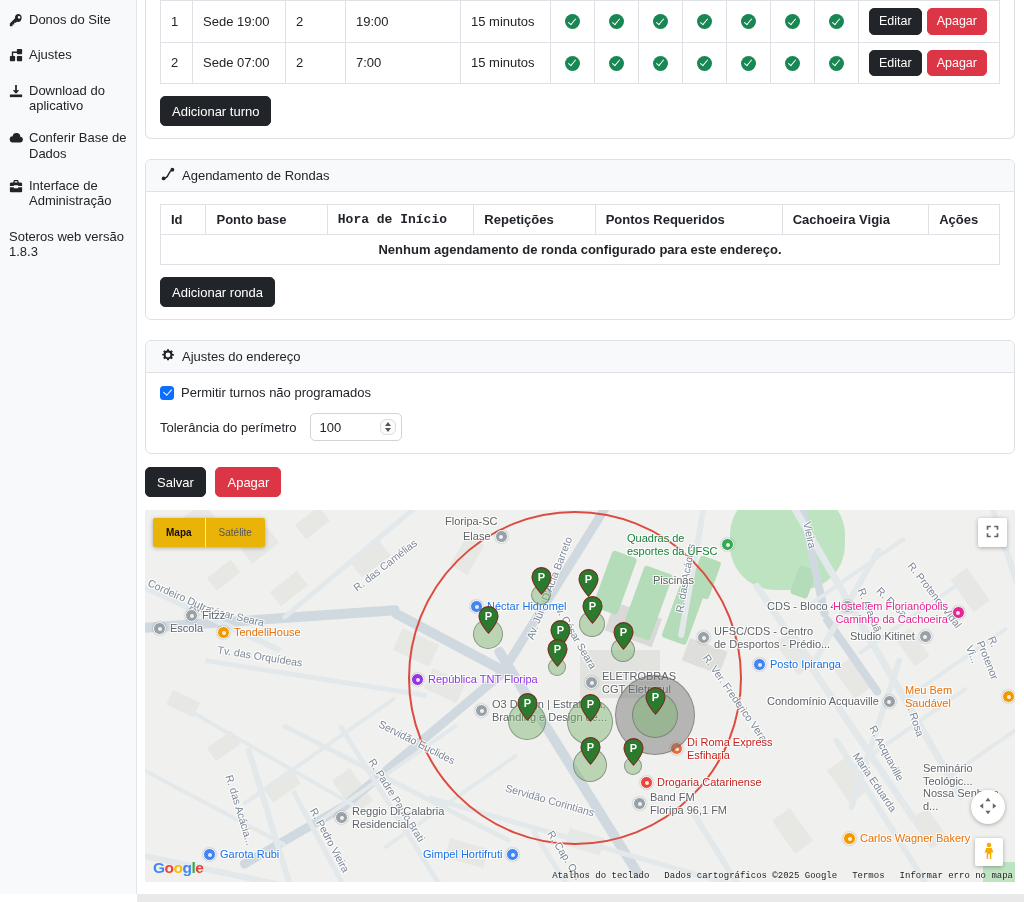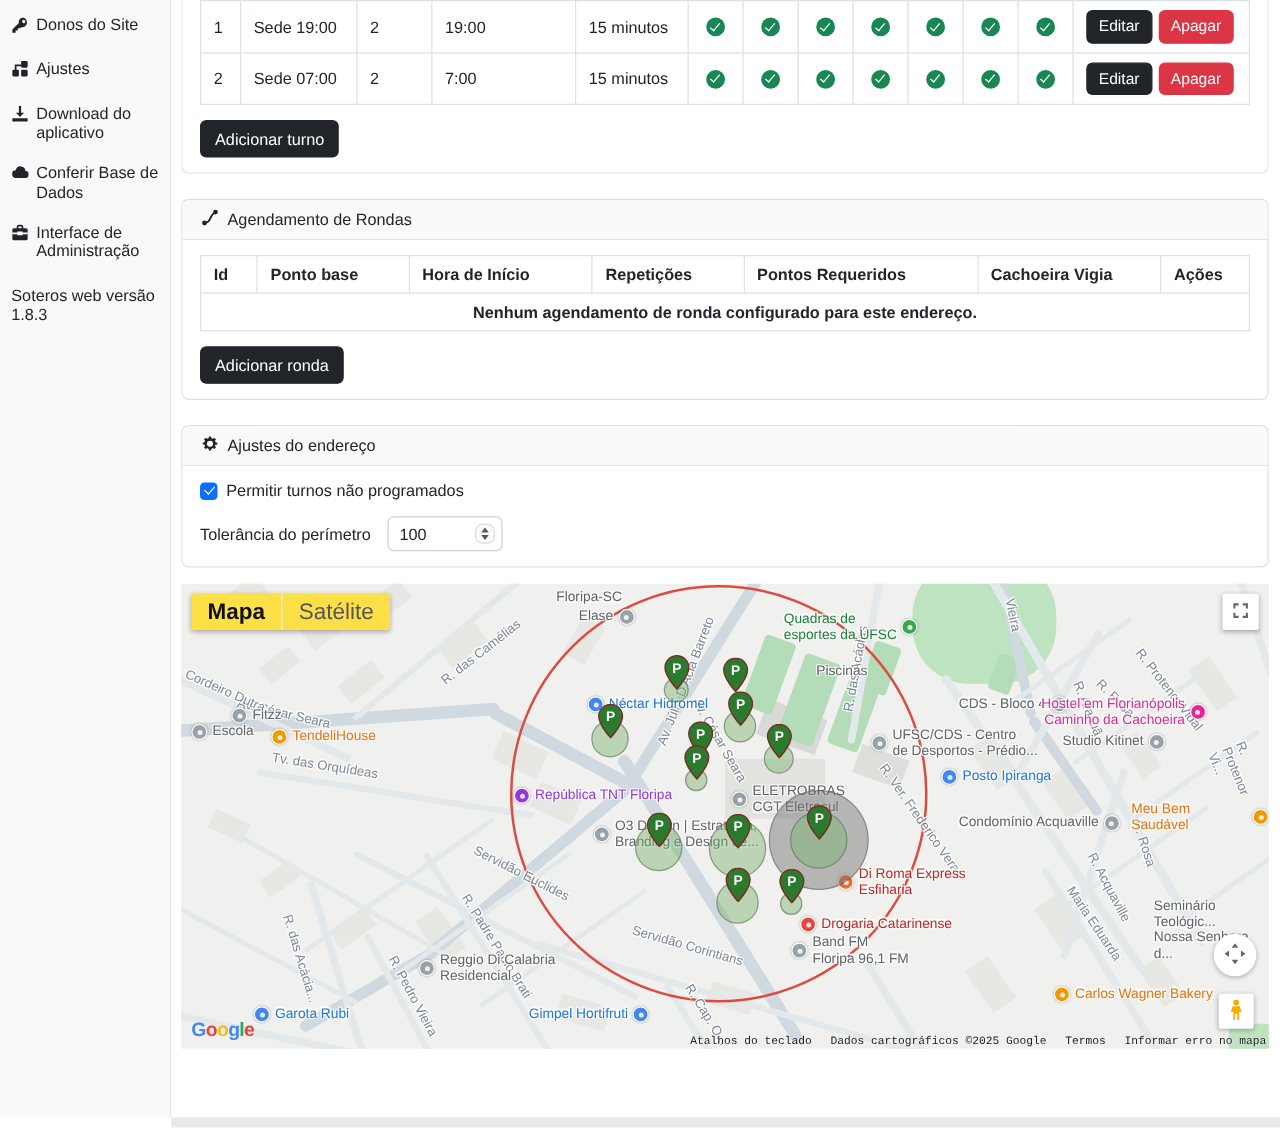--- a/index.html
+++ b/index.html
@@ -77,21 +77,21 @@
   }
   .maplabel.street { color:#7c8797; font-size:10.5px; }
   .poi-wrap { position:absolute; display:flex; align-items:center; gap:4px; }
   .poi-dot { width:13px; height:13px; border-radius:50%; border:1.5px solid #fff; box-shadow:0 0 2px rgba(0,0,0,.35); flex:0 0 auto; position:relative; }
   .poi-dot::after { content:""; position:absolute; left:50%; top:50%; width:4px; height:4px; margin:-2px 0 0 -2px; border-radius:50%; background:rgba(255,255,255,.85); }
   .mk-ring, .mk-gray { position:absolute; border-radius:50%; }
   .mk-ring { background:rgba(122,180,108,.45); border:1px solid rgba(90,100,90,.55); }
   .mk-gray { background:rgba(118,118,118,.48); border:1px solid rgba(80,80,80,.45); }
   .mk-pin { position:absolute; cursor:pointer; }
   
-  .map-tabs { position:absolute; top:8px; left:8px; display:flex; background:#fde047; border-radius:2px; box-shadow:0 1px 4px rgba(0,0,0,.3); height:29px; font-size:18px; z-index:20; }
+  .map-tabs { position:absolute; top:8px; left:8px; display:flex; background:#eab308; border-radius:2px; box-shadow:0 1px 4px rgba(0,0,0,.3); height:29px; font-size:10px; z-index:20; }
   .map-tab { padding:0 13px; line-height:29px; cursor:pointer; color:#565656; }
   .map-tab.active { font-weight:bold; color:#111; }
   .map-tab + .map-tab { border-left:1px solid #ebebeb; }
   .fs-btn { position:absolute; top:8px; right:8px; width:29px; height:29px; background:#fff; border-radius:2px; box-shadow:0 1px 4px rgba(0,0,0,.3); display:flex; align-items:center; justify-content:center; cursor:pointer; z-index:20; }
   .pan-ctl { position:absolute; right:10px; bottom:58px; width:34px; height:34px; border-radius:50%; background:#fff; box-shadow:0 1px 4px rgba(0,0,0,.3); display:flex; align-items:center; justify-content:center; cursor:pointer; z-index:20; }
   .pegman { position:absolute; right:12px; bottom:16px; width:28px; height:28px; background:#fff; border-radius:2px; box-shadow:0 1px 4px rgba(0,0,0,.3); display:flex; align-items:center; justify-content:center; cursor:grab; z-index:20; }
   .glogo { position:absolute; left:8px; bottom:5px; font-size:15.5px; font-weight:bold; letter-spacing:-0.5px; z-index:20; }
   .attrib { position:absolute; right:2px; bottom:1px; display:flex; gap:15px; font-size:9px; color:#1b1b1b; z-index:20;
     text-shadow:0 0 2px rgba(255,255,255,.9); }
   .attrib span { cursor:pointer;font-family:Liberation Mono, monospace; }
@@ -190,21 +190,21 @@
           </svg>
       </span>
       <span>Agendamento de Rondas</span>
     </div>
     <div class="card-body">
       <table>
         <thead>
             <tr id="rounds-head">
               <th style="width: 45px;">Id</th>
               <th style="width: 120px;">Ponto base</th>
-              <th style="width: 145px;">Hora de Início</th>
+              <th style="width: 145px; font-family: Liberation Mono, monospace;">Hora de Início</th>
               <th style="width: 120px;">Repetições</th>
               <th style="width: 185px;">Pontos Requeridos</th>
               <th style="width: 145px;">Cachoeira Vigia</th>
               <th style="width: 70px;">Ações</th>
             </tr>
           </thead>
         <tbody>
           <tr>
               <td class="empty-cell" colspan="7">Nenhum agendamento de ronda configurado para este endereço.</td>
             </tr>
@@ -236,20 +236,24 @@
           <span>100</span>
           <span class="spin-wrap">
               <i class="spin-up"></i>
               <i class="spin-down"></i>
             </span>
         </div>
       </div>
     </div>
   </div>
 
+  <div class="action-row">
+    <button class="btn btn-dark">Salvar</button>
+    <button class="btn btn-danger">Apagar</button>
+  </div>
 
   <div class="map" id="map">
     <div id="map-layers">
         <div class="blk" style="left:25px;top:18px;width:42px;height:22px;background:#e7e8e4;transform:rotate(-38deg)"></div>
         <div class="blk" style="left:95px;top:38px;width:34px;height:20px;background:#e7e8e4;transform:rotate(-38deg)"></div>
         <div class="blk" style="left:150px;top:15px;width:30px;height:18px;background:#e7e8e4;transform:rotate(-38deg)"></div>
         <div class="blk" style="left:205px;top:52px;width:36px;height:20px;background:#e7e8e4;transform:rotate(-38deg)"></div>
         <div class="blk" style="left:62px;top:68px;width:30px;height:16px;background:#e7e8e4;transform:rotate(-38deg)"></div>
         <div class="blk" style="left:125px;top:82px;width:34px;height:18px;background:#e7e8e4;transform:rotate(-38deg)"></div>
         <div class="blk" style="left:258px;top:118px;width:40px;height:24px;background:#e7e8e4;transform:rotate(25deg)"></div>

